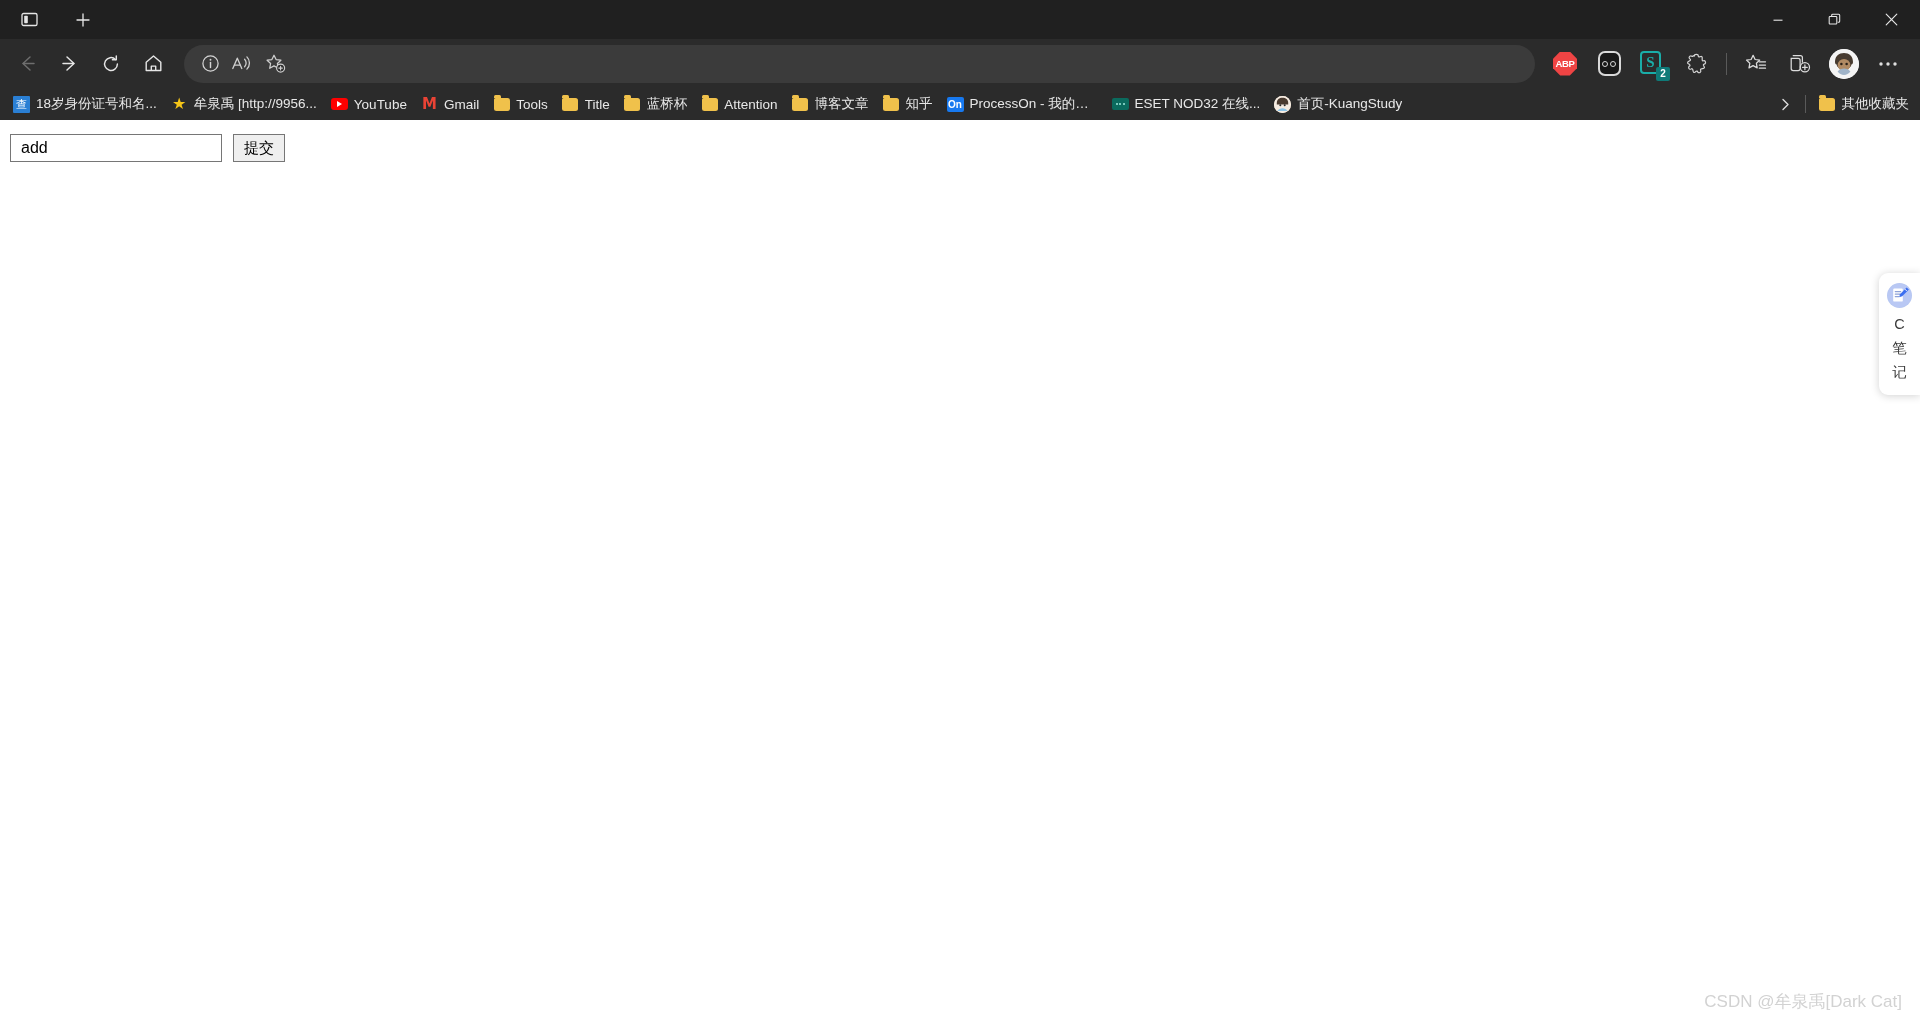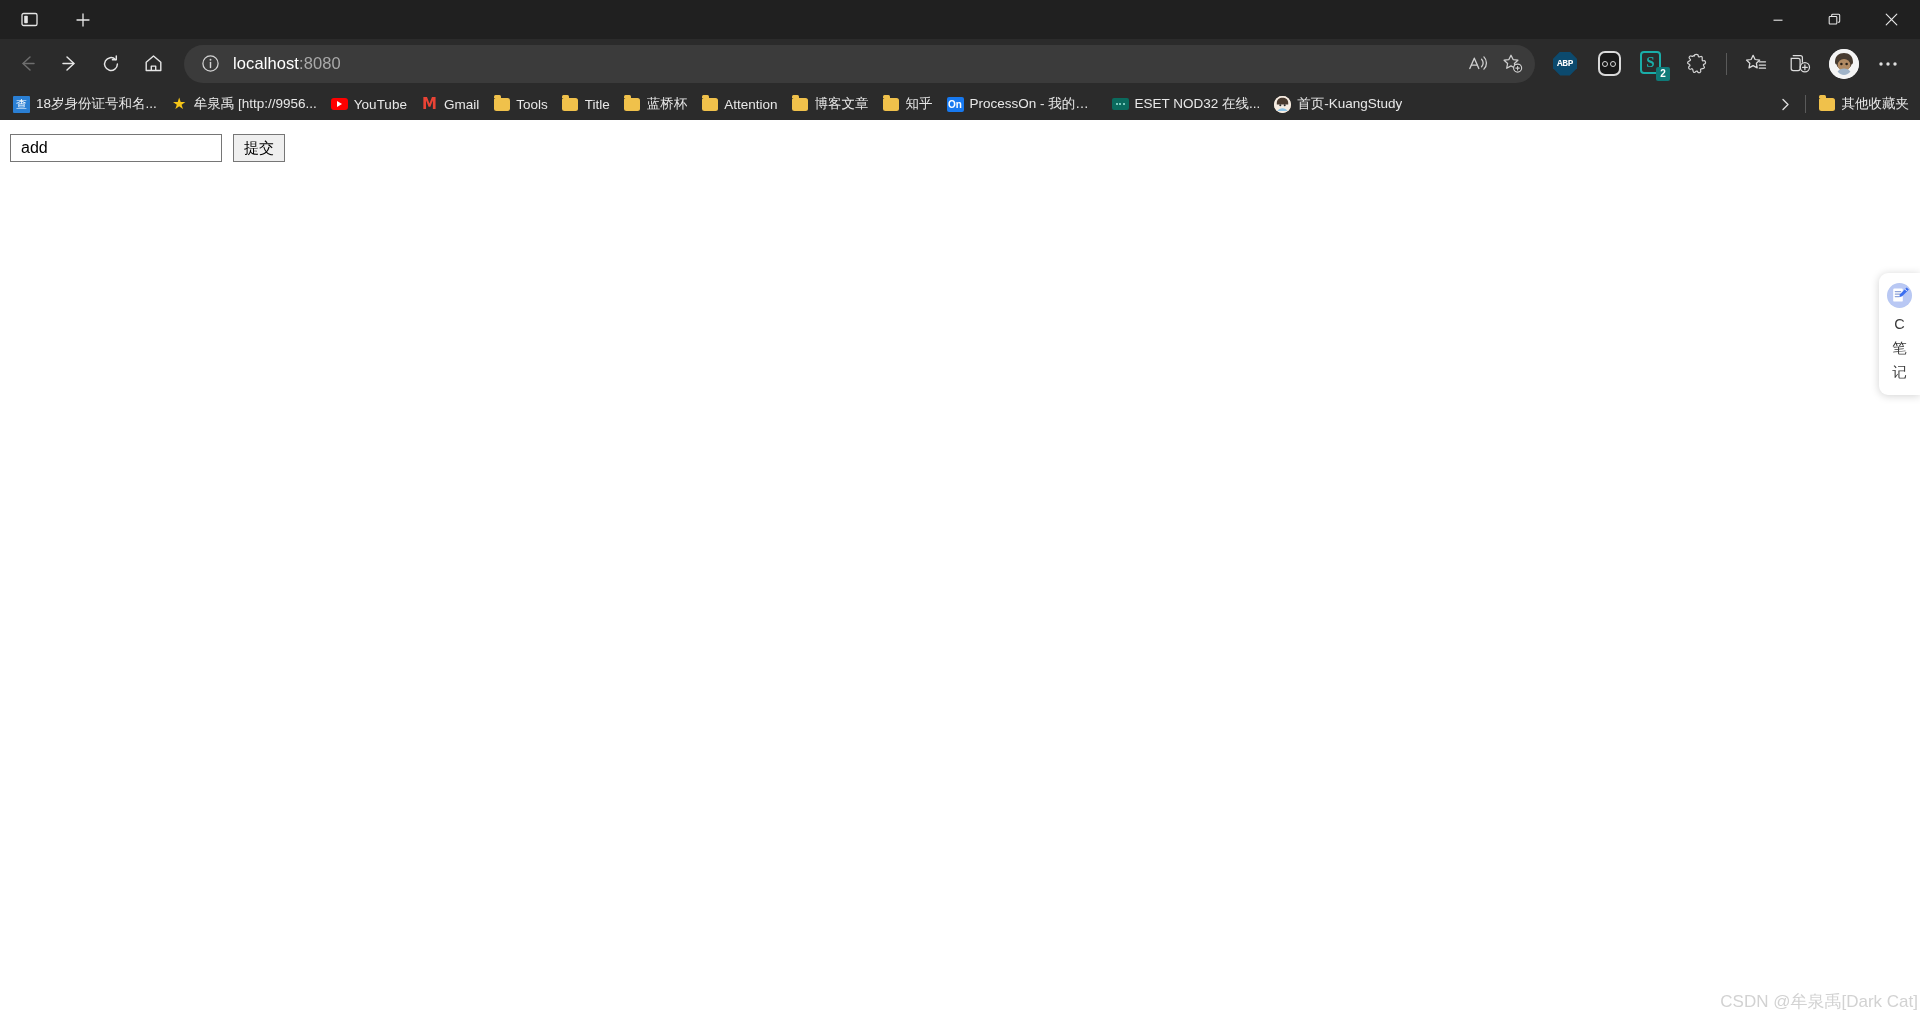--- a/index.html
+++ b/index.html
@@ -117,26 +117,25 @@
   .toolbar-divider {
     width: 1px; height: 22px;
     background: #5a5a5a;
     margin: 0 7px;
     flex: 0 0 1px;
   }
 
   
   .abp-badge {
     width: 24px; height: 24px;
-    background: #0c4a6e;
+    background: #ef4444;
     clip-path: polygon(30% 0%, 70% 0%, 100% 30%, 100% 70%, 70% 100%, 30% 100%, 0% 70%, 0% 30%);
     display: flex; align-items: center; justify-content: center;
     color: #fff; font-size: 9.5px; font-weight: bold;
     letter-spacing: -0.3px;
-    font-family: Liberation Mono, monospace;
   }
   
   .oo-icon {
     width: 23px; height: 25px;
     border: 2px solid #d8d8d8;
     border-radius: 7px;
     display: flex; align-items: center; justify-content: center;
     gap: 2.5px;
     background: #181818;
   }
@@ -312,21 +311,21 @@
   }
   .sw-text {
     font-size: 14.5px;
     color: #3b3b3b;
     line-height: 1.45;
     text-align: center;
     font-family: "Liberation Sans", "DejaVu Sans", sans-serif;
   }
   .watermark {
     position: absolute;
-    right: 2px; bottom: 8px;
+    right: 18px; bottom: 8px;
     font-size: 17px;
     color: #d2d2d2;
     white-space: nowrap;
     font-family: "Liberation Sans", "DejaVu Sans", sans-serif;
   }
 </style>
 </head>
 <body>
 
 <div class="titlebar">
@@ -395,21 +394,20 @@
   </div>
 
   <div class="omnibox">
     <span class="omnibox-info">
       <svg width="19" height="19" viewBox="0 0 19 19">
         <circle cx="9.5" cy="9.5" r="7.6" fill="none" stroke="#d4d4d4" stroke-width="1.25"></circle>
         <path d="M9.5 8.4v5.1" stroke="#d4d4d4" stroke-width="1.45" stroke-linecap="round"></path>
         <circle cx="9.5" cy="5.7" r="0.95" fill="#d4d4d4"></circle>
       </svg>
     </span>
-    <span class="omnibox-url"><b>localhost</b><span>:8080</span></span>
     <span class="omnibox-action">
       <svg width="21" height="19" viewBox="0 0 21 19">
         <path d="M1.8 14.5L6.3 4.2l4.5 10.3" fill="none" stroke="#cfcfcf" stroke-width="1.35" stroke-linecap="round" stroke-linejoin="round"></path>
         <path d="M3.5 11.1h5.6" stroke="#cfcfcf" stroke-width="1.35" stroke-linecap="round"></path>
         <path d="M13.6 5.2a5.5 5.5 0 0 1 0 7.6" fill="none" stroke="#cfcfcf" stroke-width="1.3" stroke-linecap="round"></path>
         <path d="M15.9 2.9a8.6 8.6 0 0 1 0 12.2" fill="none" stroke="#cfcfcf" stroke-width="1.3" stroke-linecap="round"></path>
       </svg>
     </span>
     <span class="omnibox-action">
       <svg width="21" height="21" viewBox="0 0 21 21">

